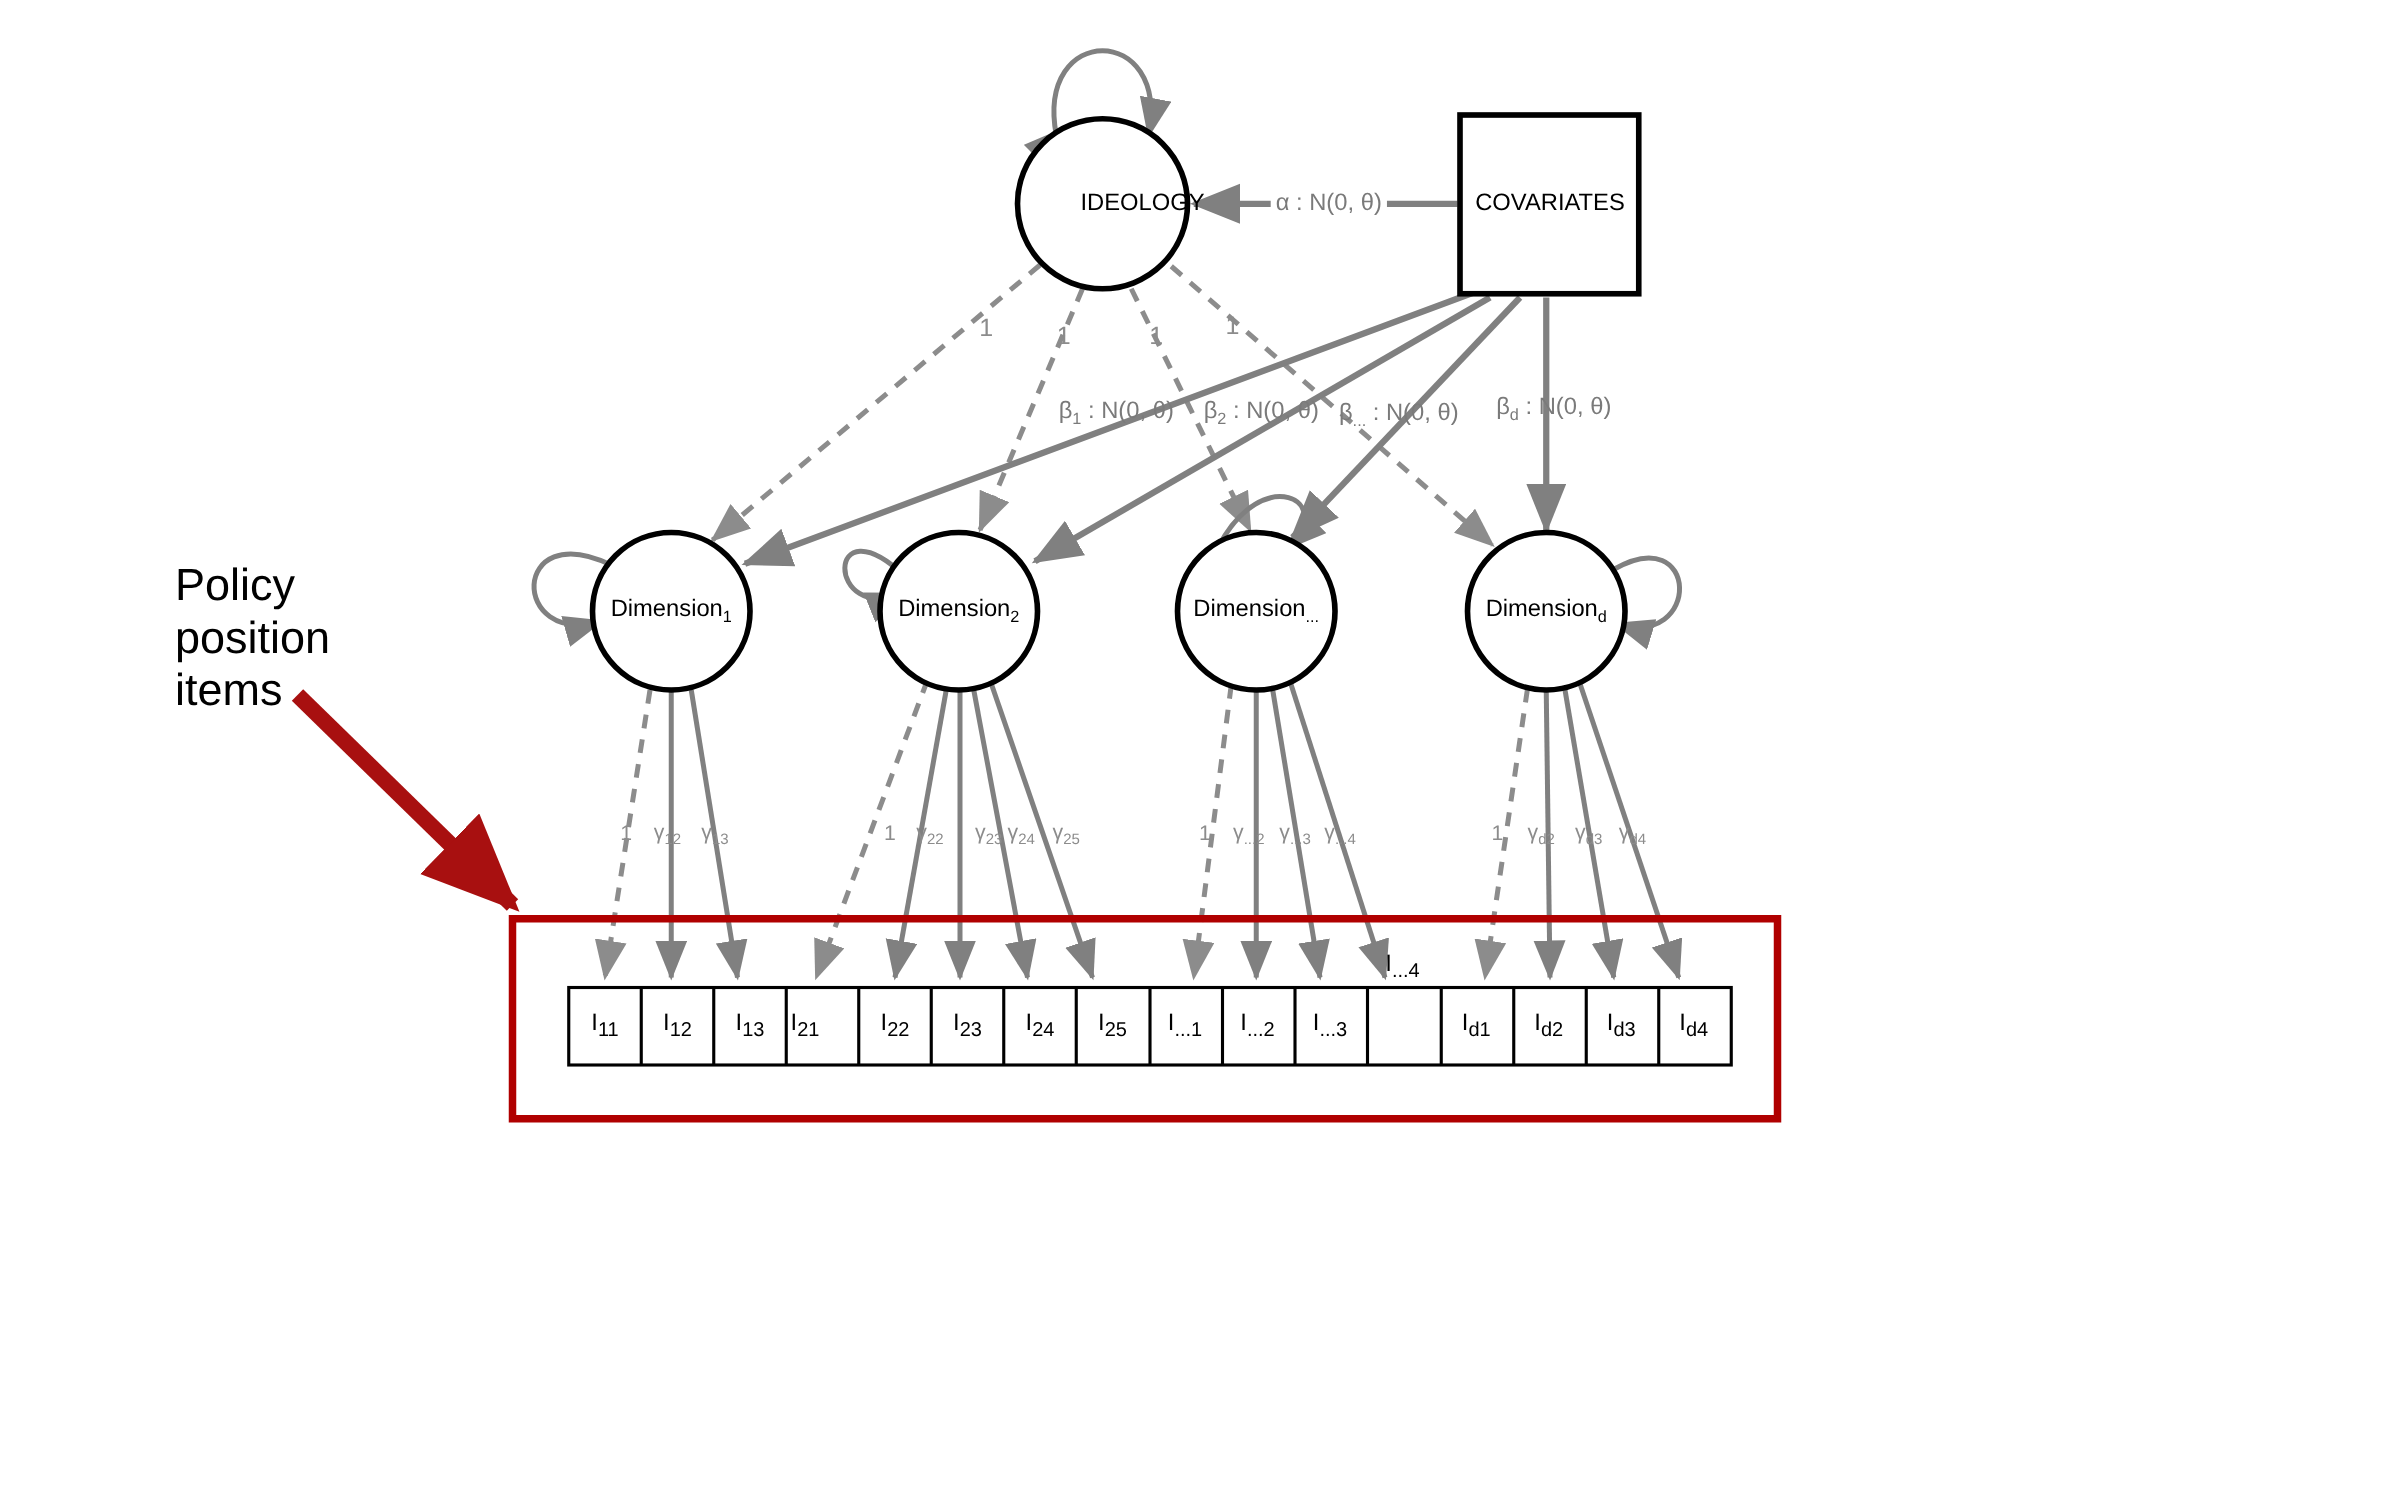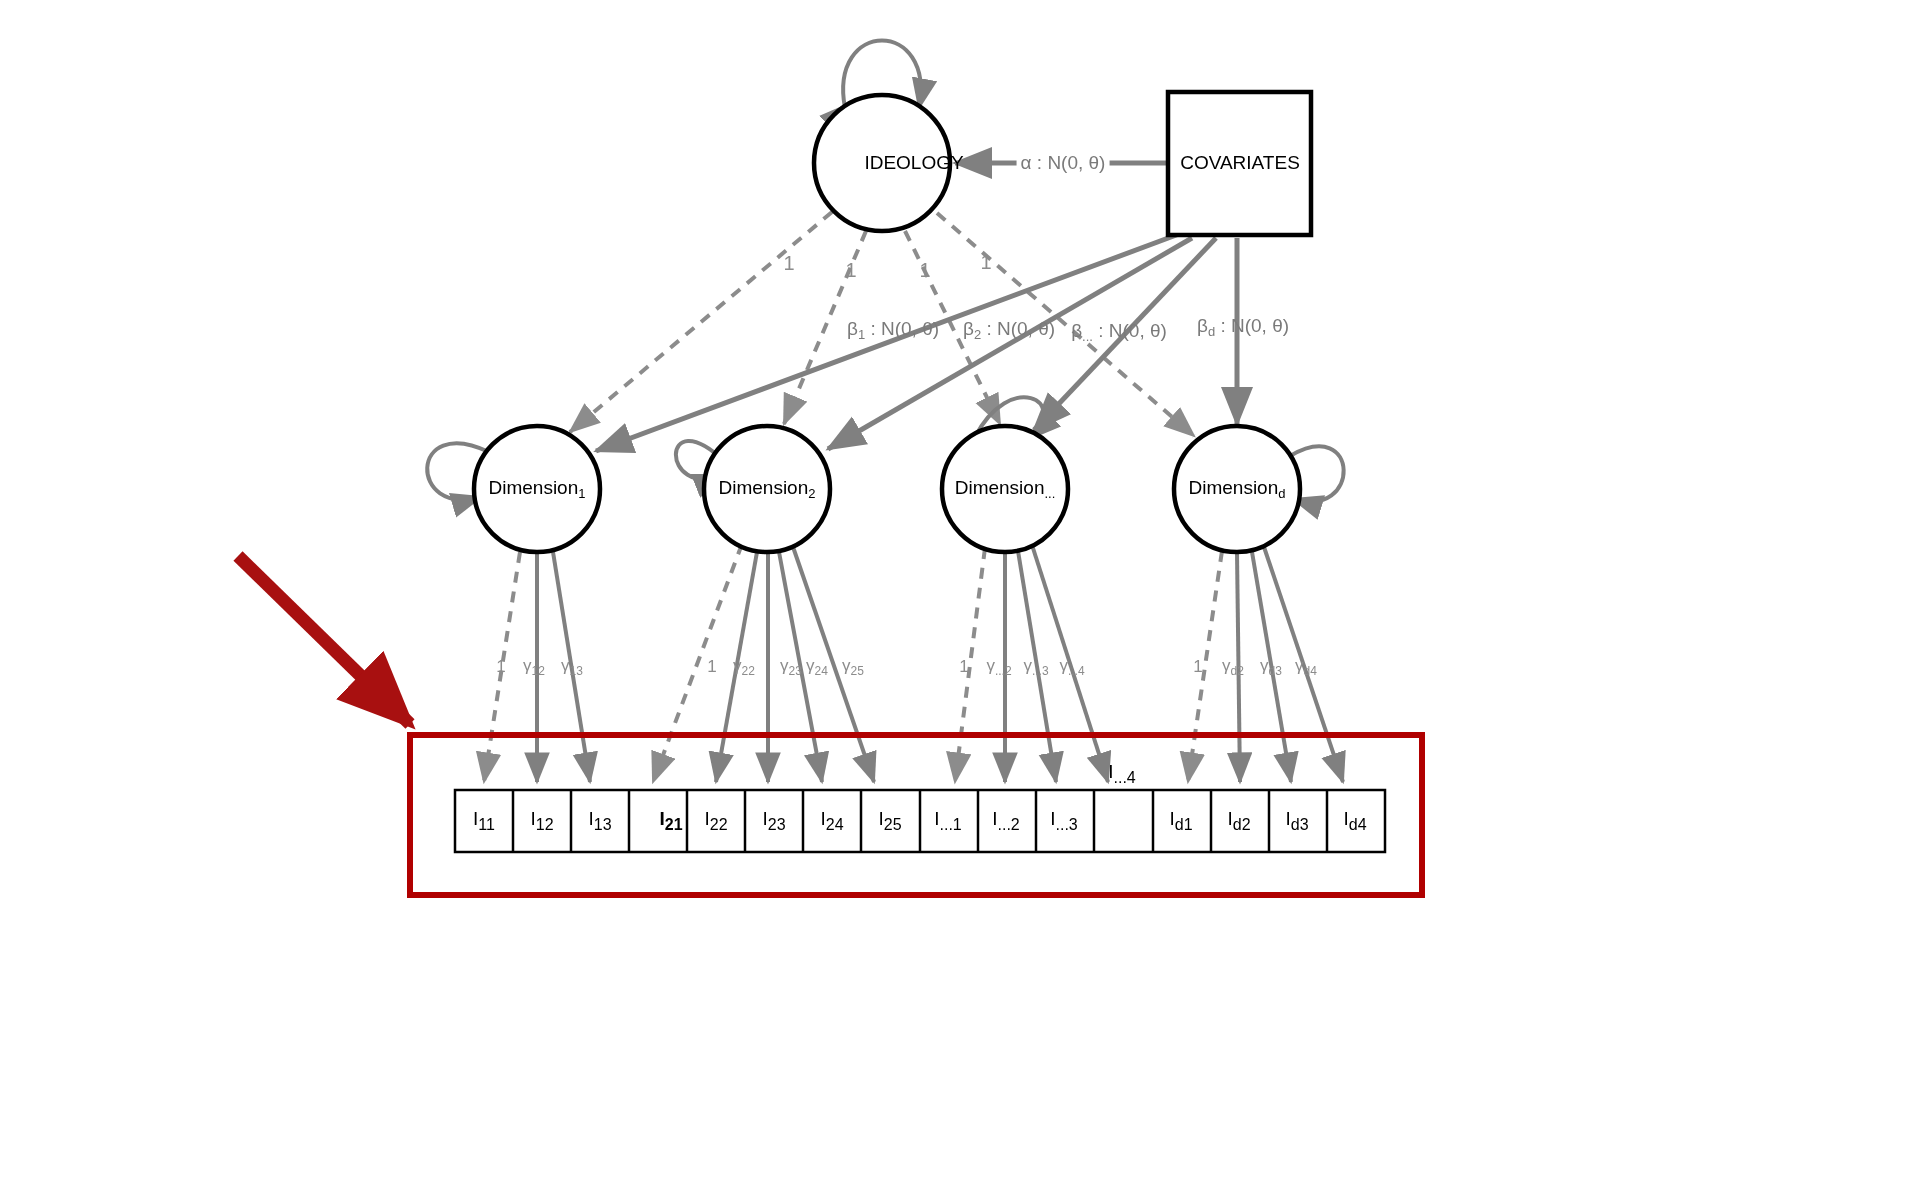--- a/index.html
+++ b/index.html
@@ -167,28 +167,31 @@
   <div class="gam" style="left:1036px;top:667px;"><span>γ</span><span class="sub">...3</span></div>
   <div class="gam" style="left:1072px;top:667px;"><span>γ</span><span class="sub">...4</span></div>
   <div class="gam" style="left:1198px;top:667px;">1</div>
   <div class="gam" style="left:1233px;top:667px;"><span>γ</span><span class="sub">d2</span></div>
   <div class="gam" style="left:1271px;top:667px;"><span>γ</span><span class="sub">d3</span></div>
   <div class="gam" style="left:1306px;top:667px;"><span>γ</span><span class="sub">d4</span></div>
 
   <div class="itemlabel" style="left:484px;top:821px;"><span>I</span><span class="sub">11</span></div>
   <div class="itemlabel" style="left:542px;top:821px;"><span>I</span><span class="sub">12</span></div>
   <div class="itemlabel" style="left:600px;top:821px;"><span>I</span><span class="sub">13</span></div>
-  <div class="itemlabel" style="left:671px;top:821px;font-weight:bold;"><span>I</span><span class="sub">21</span></div>
+  <div class="itemlabel" style="left:644px;top:821px;"><span>I</span><span class="sub">21</span></div>
   <div class="itemlabel" style="left:716px;top:821px;"><span>I</span><span class="sub">22</span></div>
   <div class="itemlabel" style="left:774px;top:821px;"><span>I</span><span class="sub">23</span></div>
   <div class="itemlabel" style="left:832px;top:821px;"><span>I</span><span class="sub">24</span></div>
   <div class="itemlabel" style="left:890px;top:821px;"><span>I</span><span class="sub">25</span></div>
   <div class="itemlabel" style="left:948px;top:821px;"><span>I</span><span class="sub">...1</span></div>
   <div class="itemlabel" style="left:1006px;top:821px;"><span>I</span><span class="sub">...2</span></div>
   <div class="itemlabel" style="left:1064px;top:821px;"><span>I</span><span class="sub">...3</span></div>
   <div class="itemlabel" style="left:1122px;top:774px;"><span>I</span><span class="sub">...4</span></div>
   <div class="itemlabel" style="left:1181px;top:821px;"><span>I</span><span class="sub">d1</span></div>
   <div class="itemlabel" style="left:1239px;top:821px;"><span>I</span><span class="sub">d2</span></div>
   <div class="itemlabel" style="left:1297px;top:821px;"><span>I</span><span class="sub">d3</span></div>
   <div class="itemlabel" style="left:1355px;top:821px;"><span>I</span><span class="sub">d4</span></div>
 
+  <div class="annot" style="left:140px;top:447px;">Policy
+position
+items</div>
 
 </div>
 
 </body></html>

